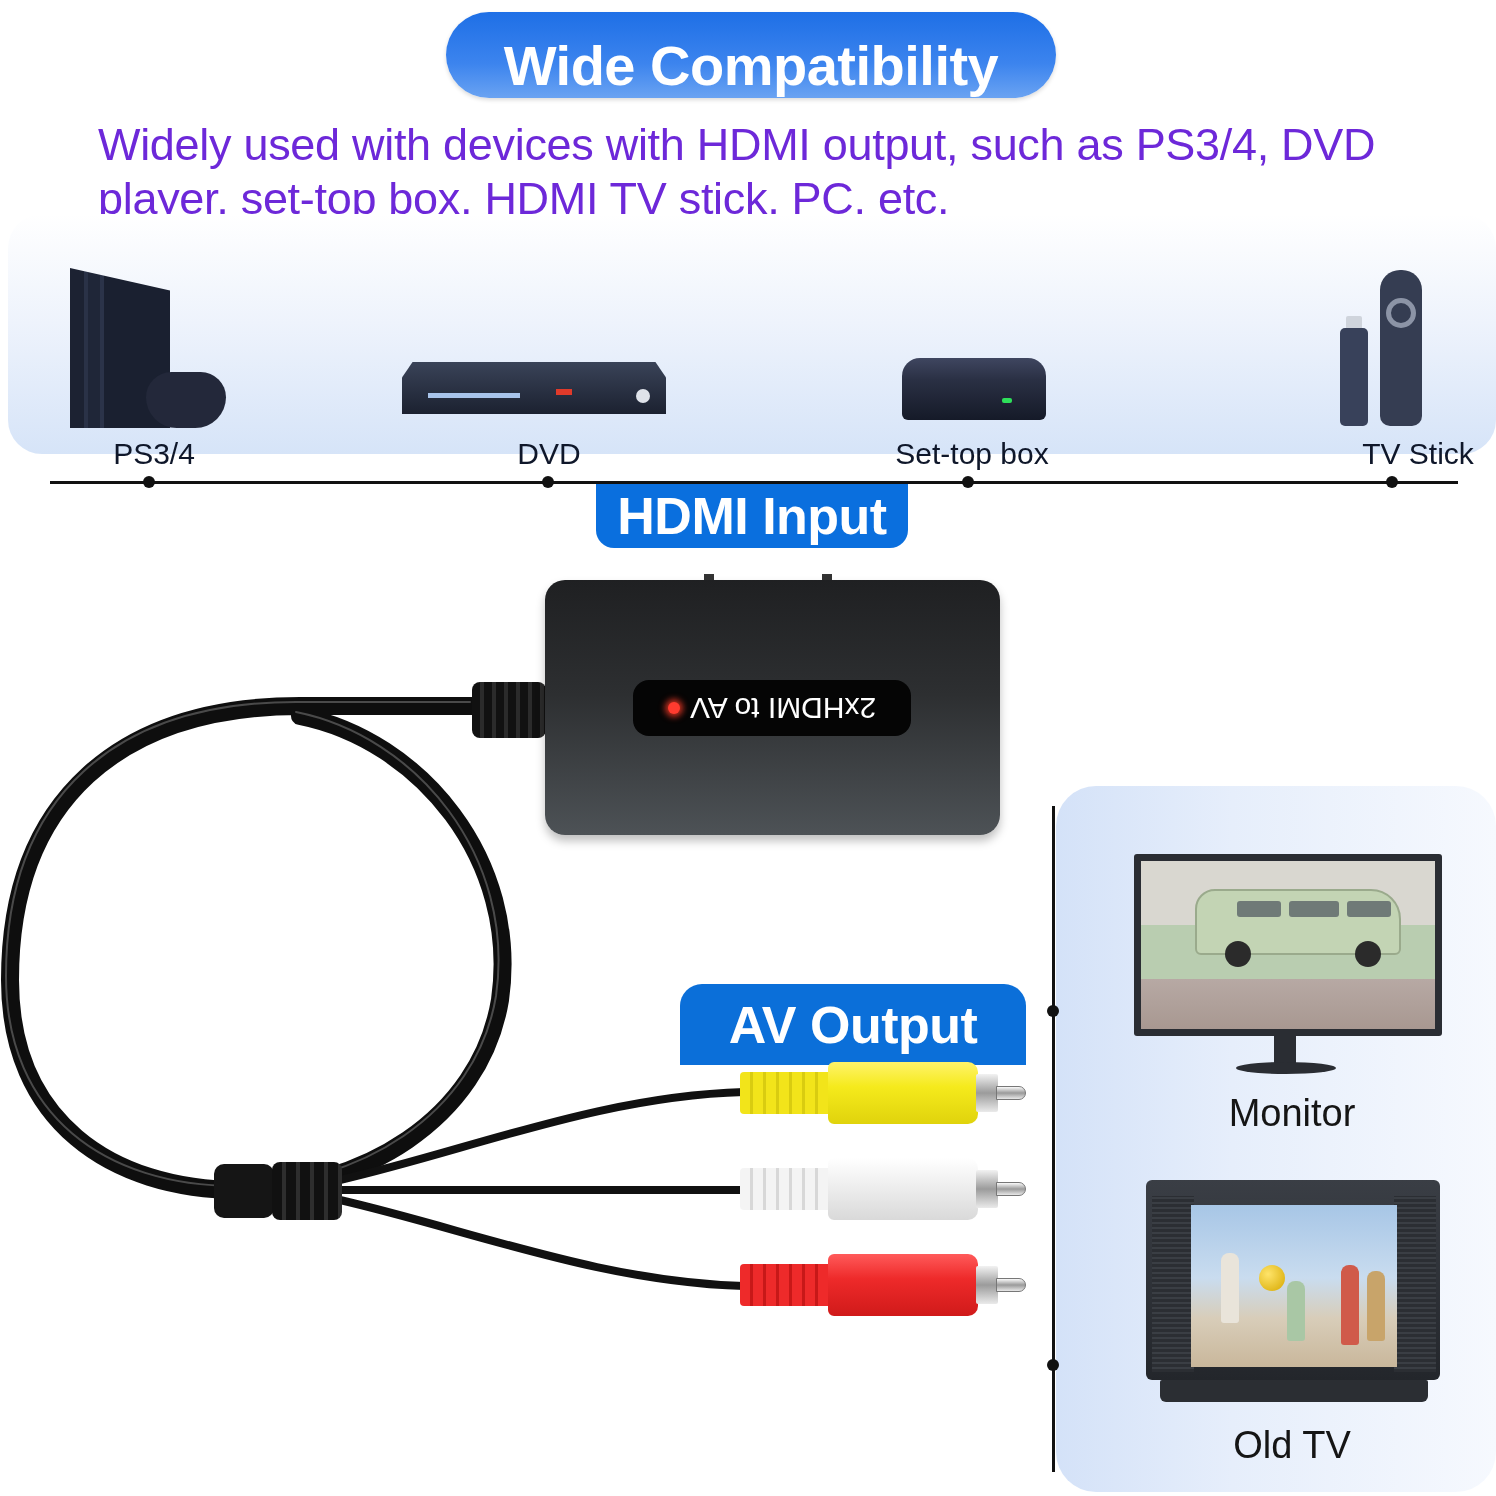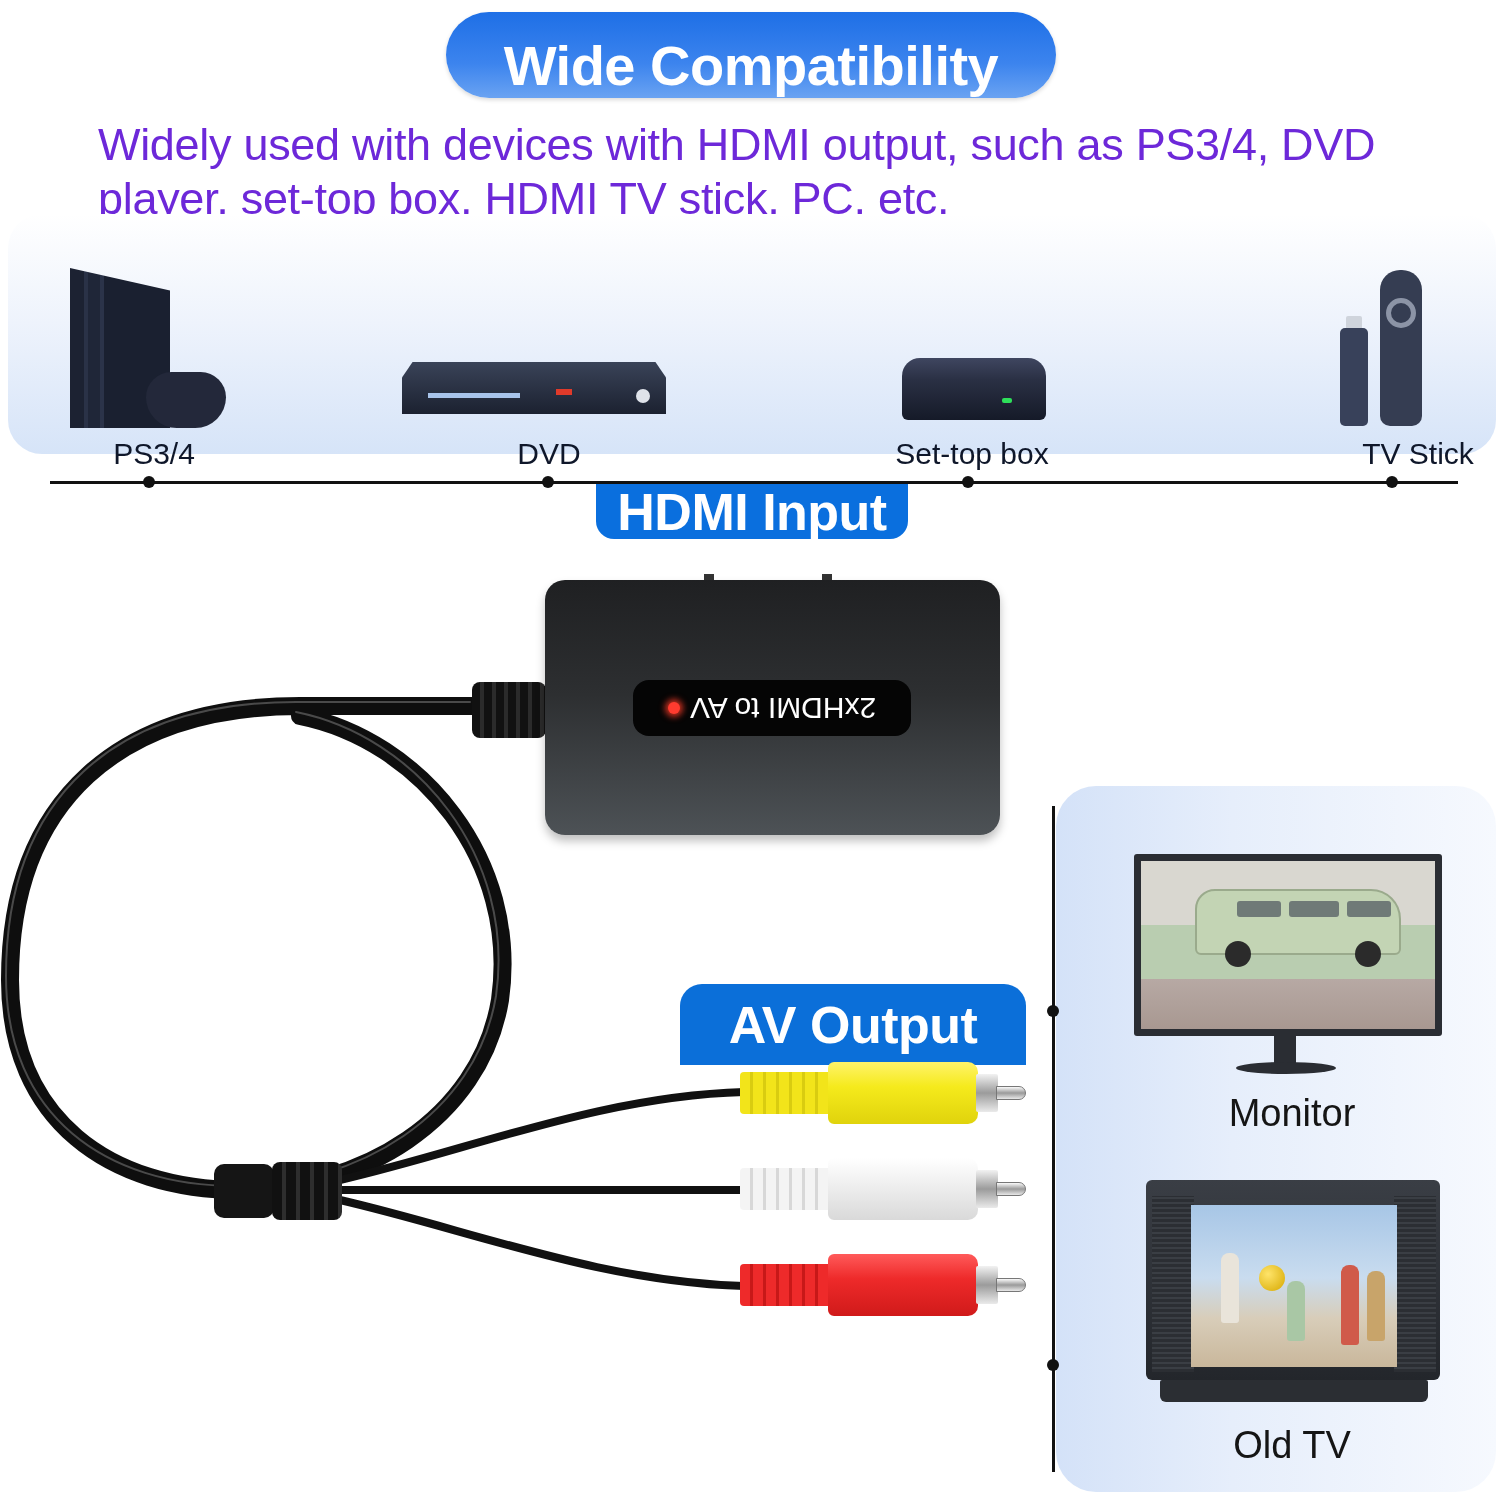--- a/index.html
+++ b/index.html
@@ -30,21 +30,21 @@
   .dev-label { font-size: 30px; color: #0f172a; transform: translateX(-50%); white-space: nowrap; }
 
   .timeline { left: 50px; top: 481px; width: 1408px; height: 3px; background: #111; }
   .dot { width: 12px; height: 12px; border-radius: 50%; background: #111; transform: translate(-50%, -50%); }
 
   .tab-pill {
     background: #0a6fde; color: #fff; font-weight: bold;
     display: flex; align-items: center; justify-content: center;
     letter-spacing: -0.5px;
   }
-  .hdmi-pill { left: 596px; top: 484px; width: 312px; height: 55px; border-radius: 0 0 18px 18px; font-size: 52px; }
+  .hdmi-pill { left: 596px; top: 484px; width: 312px; height: 64px; border-radius: 0 0 18px 18px; font-size: 52px; }
   .av-pill { left: 680px; top: 984px; width: 346px; height: 81px; border-radius: 22px 22px 0 0; font-size: 52px; background:#0b6fd9; }
 
   
   .box {
     left: 545px; top: 580px; width: 455px; height: 255px; border-radius: 20px;
     background: linear-gradient(180deg, #1f2022 0%, #2d2f31 45%, #4d5256 100%);
     box-shadow: 0 6px 10px rgba(0,0,0,0.25);
   }
   .box-label {
     left: 633px; top: 680px; width: 278px; height: 56px; border-radius: 16px;

